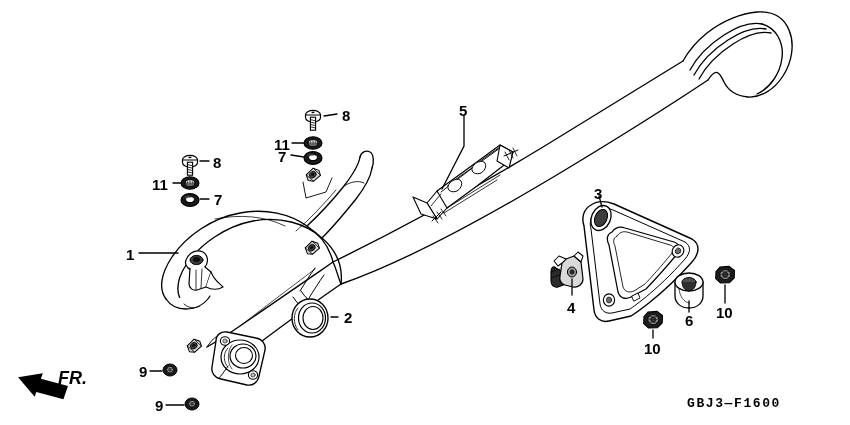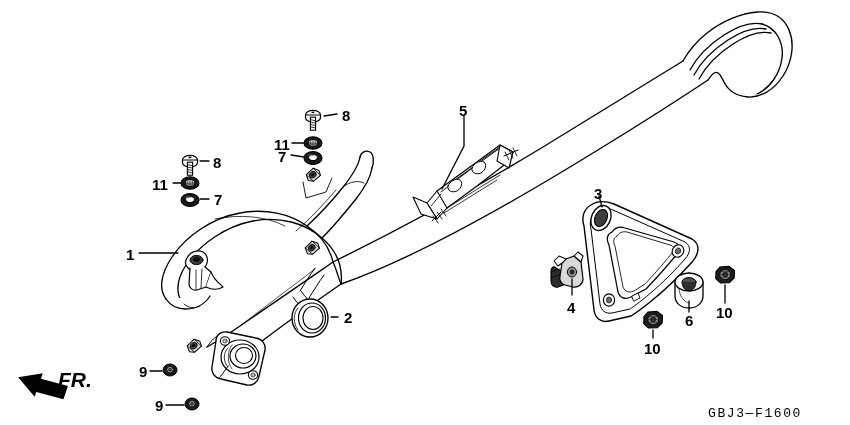--- a/index.html
+++ b/index.html
@@ -28,36 +28,35 @@
     font-family: "Liberation Sans", sans-serif;
     font-size: 15px;
     font-weight: bold;
     color: #000000;
     line-height: 1;
     white-space: nowrap;
     letter-spacing: 0px;
   }
   #part-code {
     position: absolute;
-    left: 708px;
+    left: 687px;
     top: 396px;
     font-family: "Liberation Mono", monospace;
     font-size: 13px;
-    font-weight: normal;
+    font-weight: bold;
     letter-spacing: 1.6px;
     color: #000000;
     white-space: nowrap;
-    margin-top: 10px;
   }
   #fr-label {
     position: absolute;
     left: 58px;
     top: 368px;
     font-family: "Liberation Sans", sans-serif;
-    font-size: 21px;
+    font-size: 18px;
     font-weight: bold;
     font-style: italic;
     color: #000000;
     white-space: nowrap;
   }
 </style>
 </head>
 <body>
 
 <div id="canvas">

